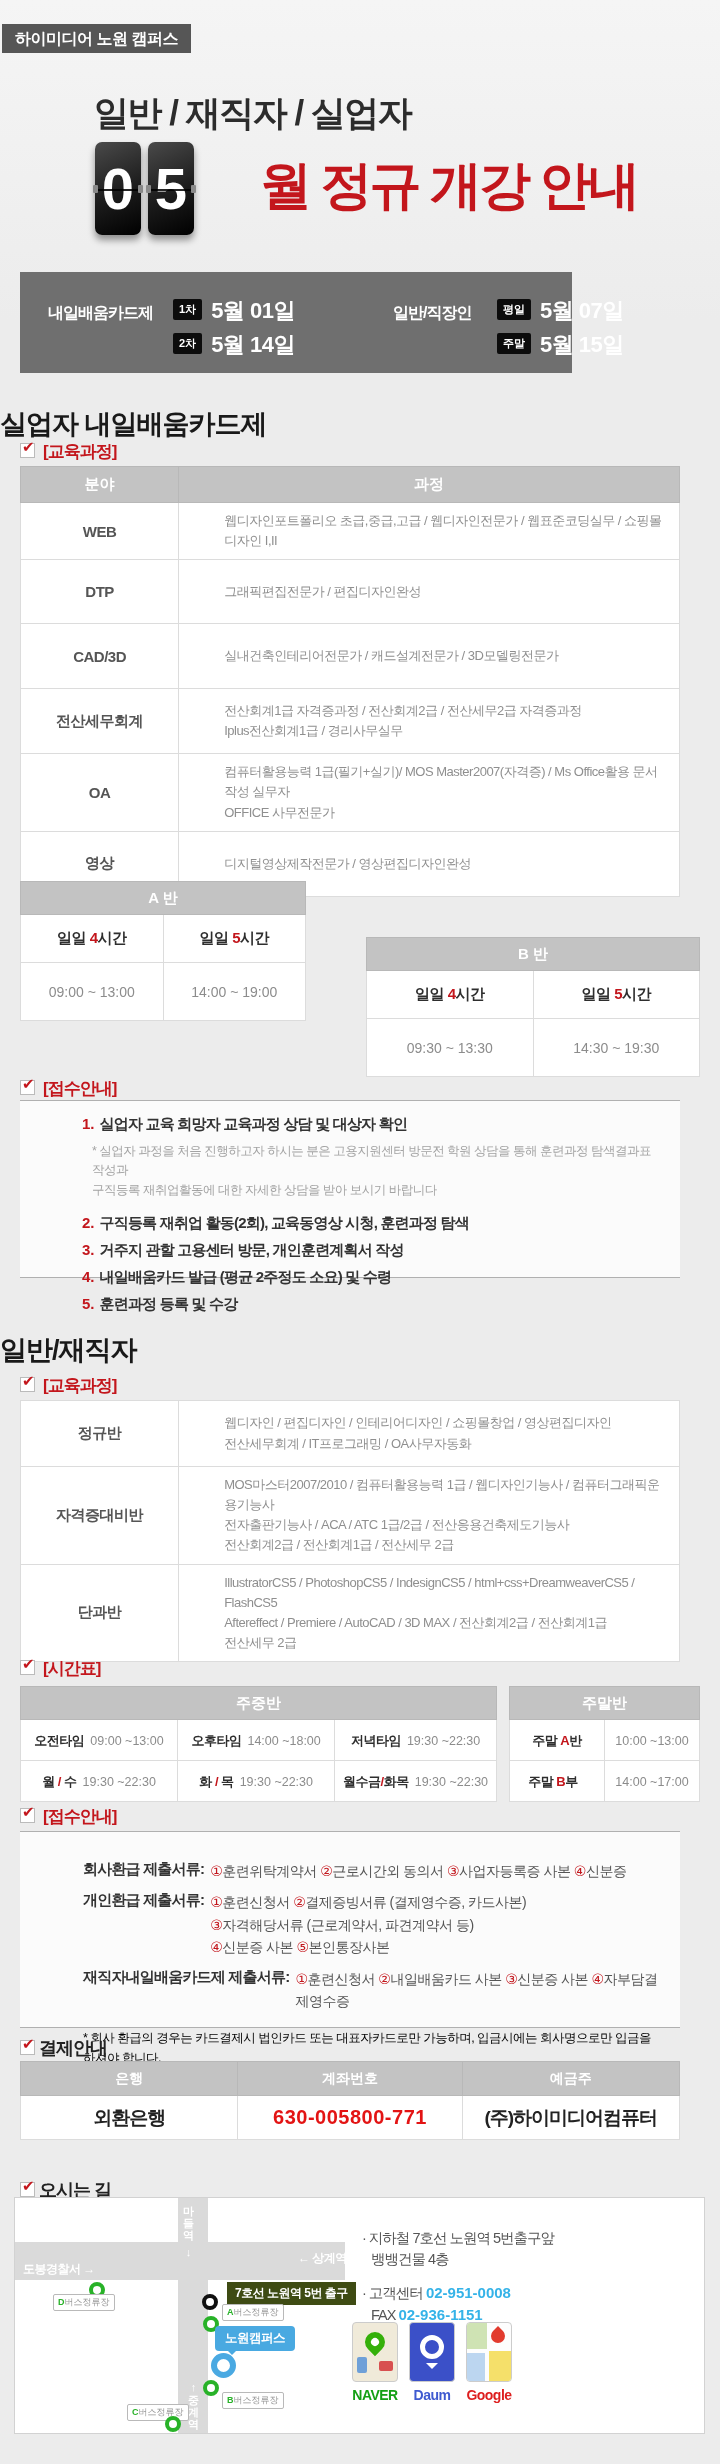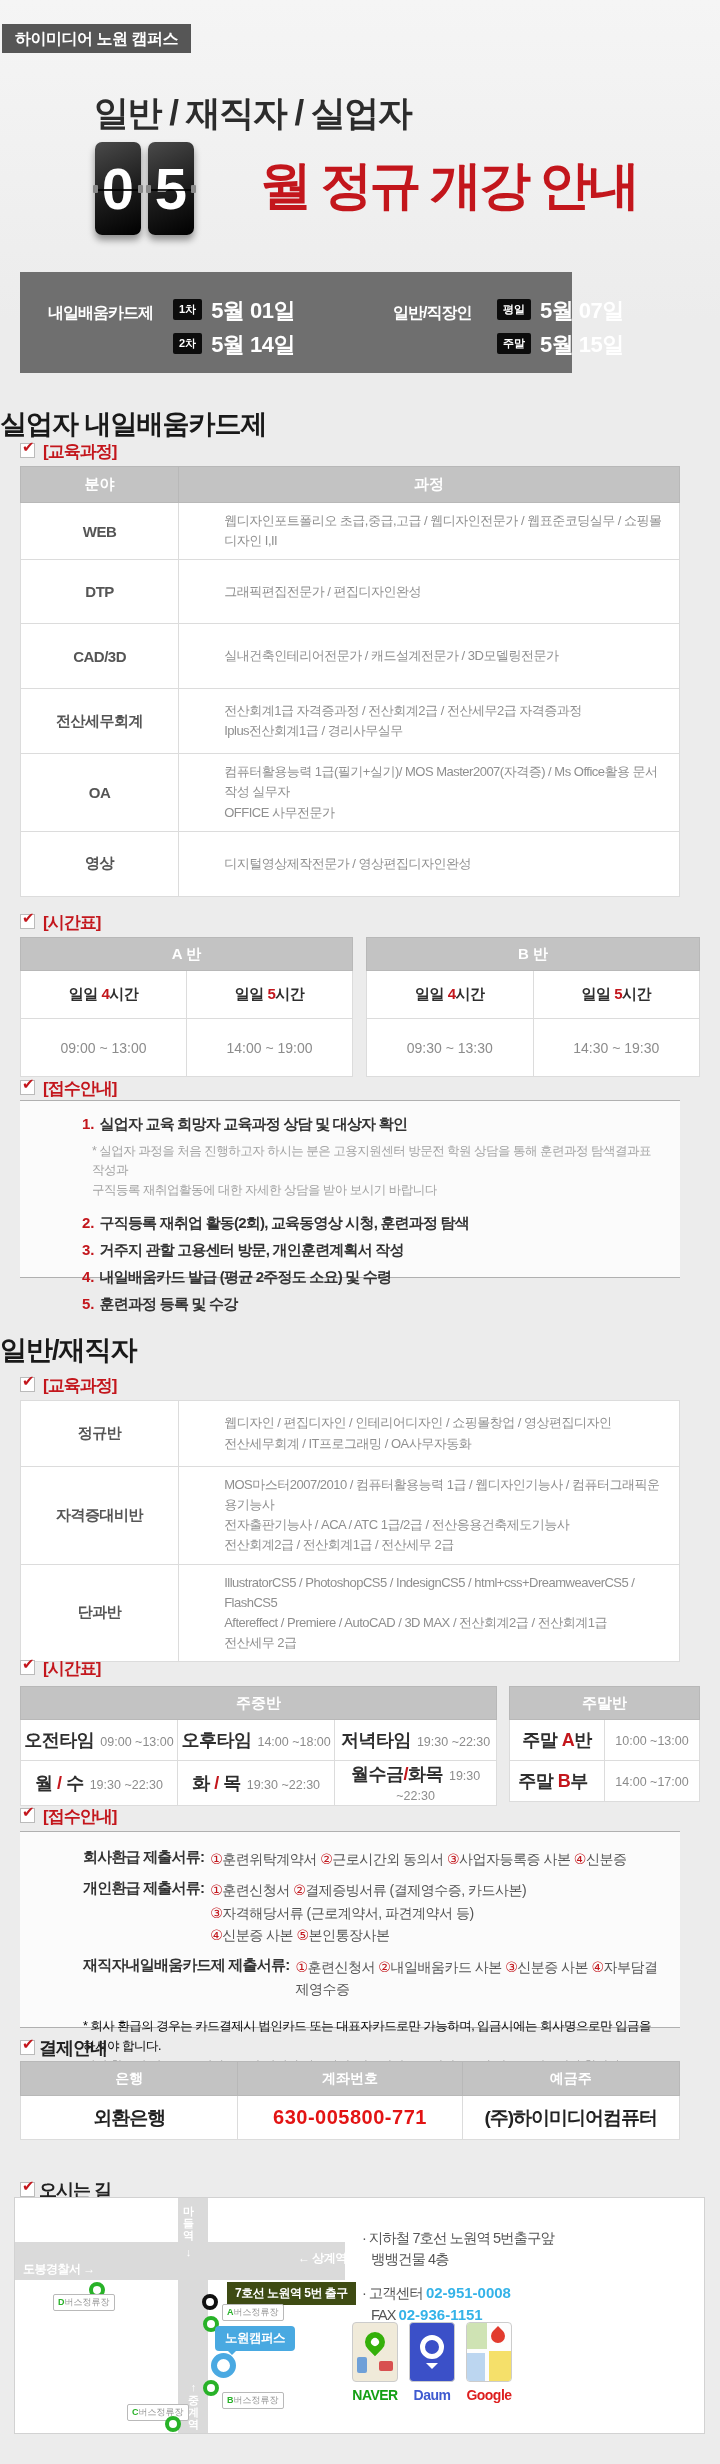--- a/index.html
+++ b/index.html
@@ -52,39 +52,39 @@
   .course td.courses{color:#8f8f8f;font-size:13px;line-height:1.55;padding:8px 12px 8px 45px;
     white-space:pre-line;letter-spacing:-0.5px;}
 
   .tt th{height:30px;}
   .tt td{text-align:center;}
   .tt .hours{height:45px;color:#2e2e2e;font-weight:bold;font-size:15px;letter-spacing:-0.5px;}
   .tt .time{height:55px;color:#8c8c8c;font-size:14px;}
   .rednum-ch,.cn{color:#c3161c;}
 
   .wd td,.we td{text-align:center;height:38px;}
-  .dlab{color:#2e2e2e;font-weight:bold;font-size:18px;letter-spacing:-0.5px;margin-right:6px;}
+  .dlab{color:#2e2e2e;font-weight:bold;font-size:13px;letter-spacing:-0.5px;margin-right:6px;}
   .dtime{color:#8c8c8c;font-size:12.5px;}
   .sepred{color:#c3161c;font-weight:bold;}
 
   .pay th{height:31px;font-size:14px;}
   .pay td{height:41px;text-align:center;font-weight:bold;border-radius:22px;}
   .pay .bank,.pay .holder{font-size:19px;color:#222;letter-spacing:-1px;}
   .pay .account{font-size:20px;color:#e31414;letter-spacing:0.5px;}
 
   
   .infobox{position:absolute;left:20px;width:660px;background:#fbfbfb;
     border-top:1px solid #b0b0b0;border-bottom:1px solid #b0b0b0;box-sizing:border-box;}
   .steps{padding:14px 20px 0 62px;}
   .step{margin-bottom:8px;}
   .step .no{color:#c3161c;font-weight:bold;font-size:15px;margin-right:5px;}
   .step .txt{color:#333;font-weight:bold;font-size:15px;letter-spacing:-0.8px;}
   .note{color:#a3a3a3;font-size:12.5px;line-height:1.55;margin:4px 0 14px 10px;white-space:pre-line;letter-spacing:-0.5px;}
 
-  .docs{padding:16px 16px 0 63px;}
+  .docs{padding:28px 16px 0 63px;}
   .doc-row{display:flex;margin-bottom:9px;}
   .doc-label{font-weight:bold;color:#333;font-size:15px;white-space:nowrap;margin-right:6px;letter-spacing:-0.8px;}
   .doc-lines{color:#555;font-size:14px;line-height:1.6;letter-spacing:-0.5px;}
   .docs-note{color:#000000;font-size:12.5px;line-height:1.6;margin:16px 0 0 0;white-space:pre-line;letter-spacing:-0.5px;}
 
   
   .mapbox{position:absolute;left:14px;top:2197px;width:691px;height:237px;background:#fff;border:1px solid #d2d2d2;box-sizing:border-box;}
   .road-v{position:absolute;left:163px;top:0;width:30px;height:100%;background:#dadada;}
   .road-h{position:absolute;left:0;top:44px;width:330px;height:38px;background:#dadada;}
   .vtext{position:absolute;width:13px;line-height:12px;font-size:11px;color:#fff;font-weight:bold;text-align:center;
@@ -207,21 +207,21 @@
       <td class="field">영상</td>
       <td class="courses">디지털영상제작전문가 / 영상편집디자인완성</td>
     </tr>
   </tbody>
     </table>
 
   <div class="lab red" style="top:911px">
     <span class="chk"><span class="mark">✔</span></span><span class="ltext">[시간표]</span>
   </div>
 
-  <table class="tbl tt" style="left:20px;top:937px;width:333px">
+  <table class="tbl tt" style="left:20px;top:881px;width:286px">
     <tbody>
         <tr>
           <th colspan="2">A 반</th>
         </tr>
     <tr>
       <td class="hours" style="width:50%"><span>일일 </span><span class="rednum-ch">4</span><span>시간</span></td>
       <td class="hours"><span>일일 </span><span class="rednum-ch">5</span><span>시간</span></td>
     </tr>
     <tr>
       <td class="time">09:00 ~ 13:00</td>

